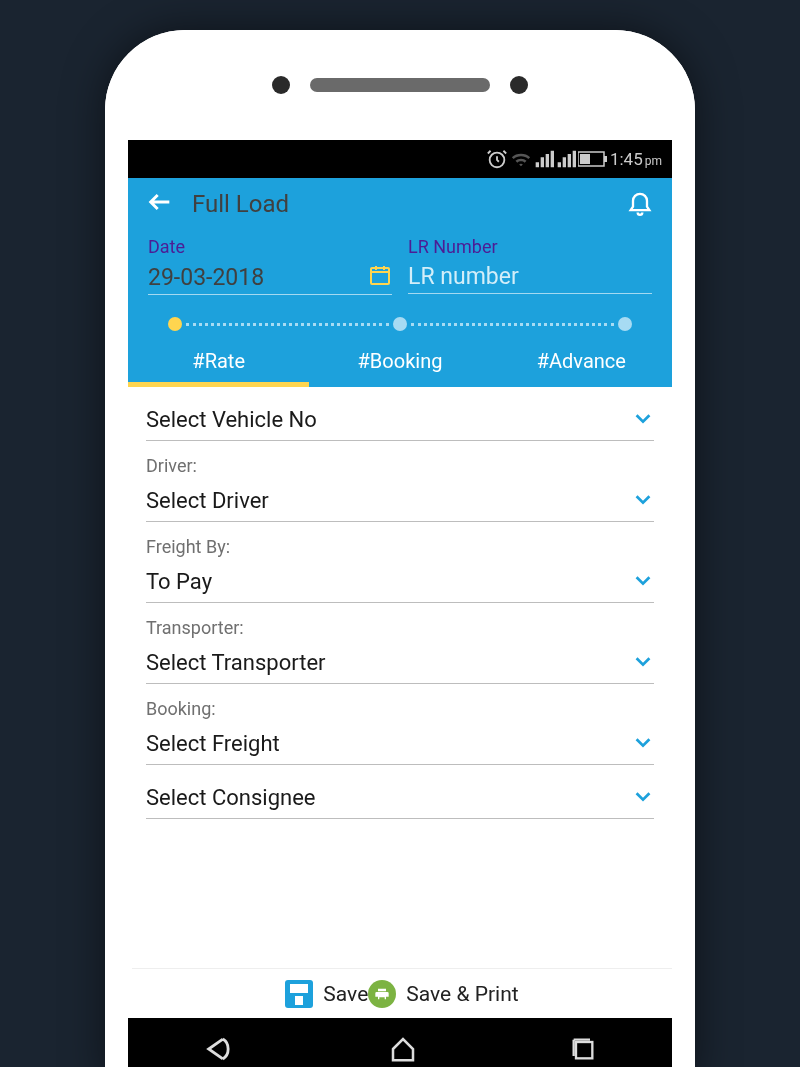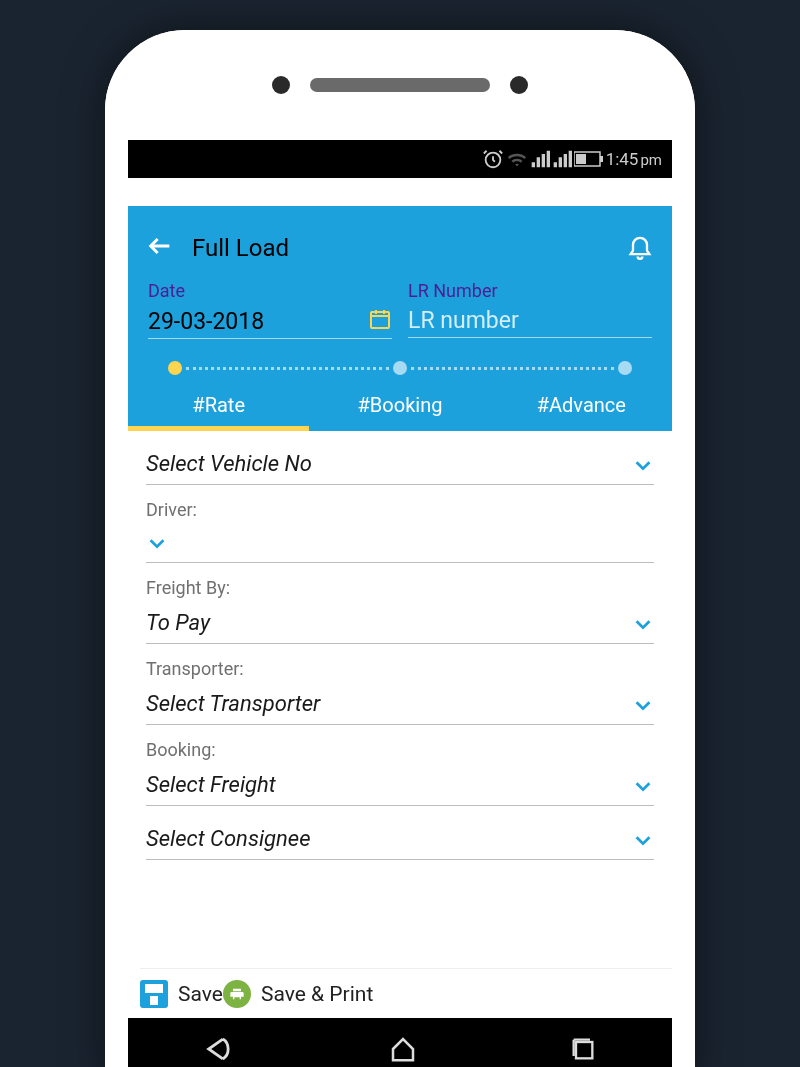--- a/index.html
+++ b/index.html
@@ -50,37 +50,36 @@
 }
 .status-bar svg { display: block; }
 
 .app-header {
   background: #1da1dc;
   padding: 0;
 }
 .titlebar {
   display: flex;
   align-items: center;
-  padding: 26px 18px 10px;
-  color: #000000;
-  margin-top: 28px;
+  padding: 10px 18px 10px;
+  color: #404040;
 }
 .titlebar .back { margin-right: 18px; cursor: pointer; }
 .titlebar .title { font-size: 24px; font-weight: 400; flex: 1; }
 .titlebar .bell { cursor: pointer; }
 
 .header-fields {
   display: flex;
   padding: 6px 20px 8px;
   gap: 16px;
 }
 .hf { flex: 1; }
 .hf-label { color: #4c1d95; font-size: 18px; margin-bottom: 6px; }
 .hf-row { display: flex; align-items: center; border-bottom: 1px solid rgba(255,255,255,0.6); padding-bottom: 3px; }
-.hf-value { color: #000000; font-size: 23px; flex: 1; }
+.hf-value { color: #404040; font-size: 23px; flex: 1; }
 .hf-placeholder { color: #d3eef9; font-size: 23px; flex: 1; }
 .cal-icon { color: #ffd54f; }
 
 .stepper {
   display: flex;
   align-items: center;
   justify-content: center;
   padding: 14px 40px 6px;
 }
 .step-dot { width: 14px; height: 14px; border-radius: 50%; }
@@ -116,38 +115,37 @@
 .field {
   padding: 14px 18px 0;
 }
 .f-label {
   color: #707070;
   font-size: 18px;
   margin-bottom: 6px;
 }
 .f-select {
   display: flex;
-  align-items: flex-end;
+  align-items: flex-start;
   border-bottom: 1px solid #bdbdbd;
   padding: 6px 0 8px;
   cursor: pointer;
-  font-style: italic;
 }
 .f-select-text { font-size: 22px; color: #1a1a1a; flex: 1; }
 .chev { color: #1da1dc; }
 
 .bottom-bar {
   position: absolute;
-  left: 12px; right: 0;
+  left: 4px; right: 0;
   bottom: 62px;
   height: 50px;
   background: #fff;
   display: flex;
   align-items: center;
-  justify-content: flex-start;
+  justify-content: center;
   border-top: 1px solid #eee;
   font-size: 21px;
   color: #222;
 }
 .bb-btn { display: flex; align-items: center; gap: 10px; cursor: pointer; }
 .save-ico { width: 28px; height: 28px; background: #1da1dc; border-radius: 3px; position: relative; }
 .save-ico::before { content:''; position:absolute; left:5px; right:5px; top:4px; height:9px; background: #fff; }
 .save-ico::after { content:''; position:absolute; left:10px; right:10px; bottom:3px; top:16px; background:#fff; }
 .print-ico { width: 28px; height: 28px; background: #7cb342; border-radius: 50%; display:flex; align-items:center; justify-content:center; }
 .print-ico svg { display:block; }
@@ -157,21 +155,21 @@
   left: 0; right: 0; bottom: 0;
   height: 62px;
   background: #000;
   display: flex;
   align-items: center;
   justify-content: space-around;
 }
 .nav-bar svg { display: block; }
 
 .time { display: flex; align-items: baseline; gap: 2px; }
-.time-ampm { font-size: 15px; }
+.time-ampm { font-size: 12px; }
 </style>
 </head>
 <body>
 
 <div class="phone-frame">
   <div class="phone-top">
     <span class="dot"></span>
     <span class="speaker"></span>
     <span class="dot"></span>
   </div>
@@ -262,20 +260,21 @@
           <span class="f-select-text">Select Vehicle No</span>
           <svg class="chev" width="22" height="22" viewBox="0 0 24 24" fill="none" stroke="#1da1dc" stroke-width="3">
               <path d="M5 9l7 7 7-7"></path>
             </svg>
         </div>
       </div>
 
       <div class="field">
         <div class="f-label">Driver:</div>
         <div class="f-select">
+          <span class="f-select-text">Select Driver</span>
           <svg class="chev" width="22" height="22" viewBox="0 0 24 24" fill="none" stroke="#1da1dc" stroke-width="3">
               <path d="M5 9l7 7 7-7"></path>
             </svg>
         </div>
       </div>
 
       <div class="field">
         <div class="f-label">Freight By:</div>
         <div class="f-select">
           <span class="f-select-text">To Pay</span>

